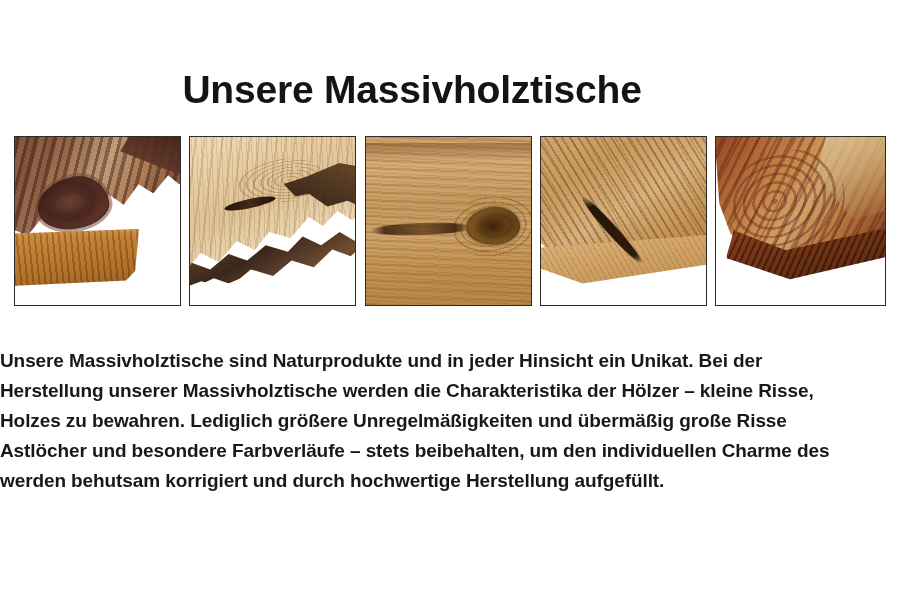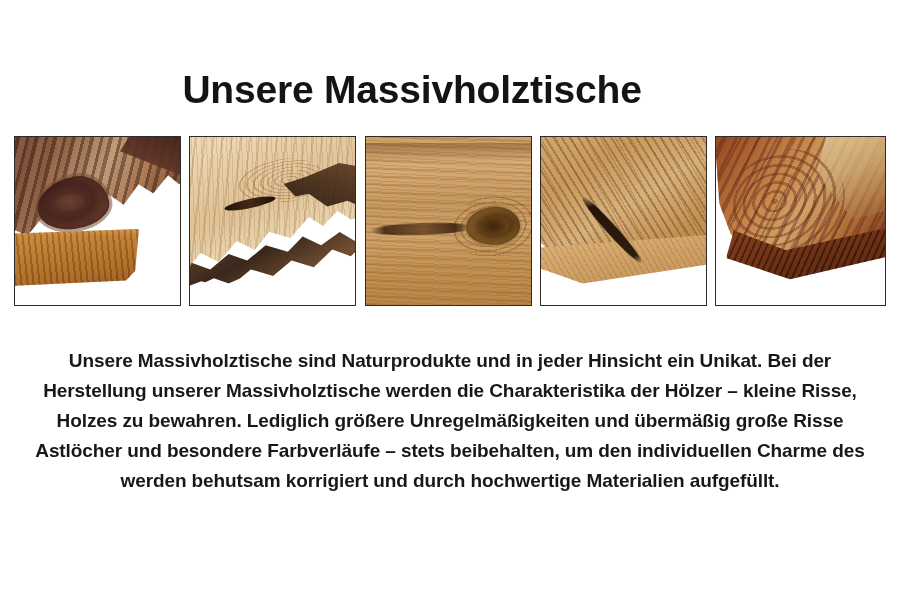--- a/index.html
+++ b/index.html
@@ -346,21 +346,21 @@
     background: #ffffff;
     clip-path: polygon(0% 58%, 36% 92%, 100% 56%, 100% 100%, 0% 100%);
   }
 
   
   .body-copy {
     position: absolute;
     left: 0;
     top: 346px;
     width: 900px;
-    text-align: center;
+    text-align: left;
     font-size: 19px;
     font-weight: bold;
     line-height: 30px;
     color: #181818;
     letter-spacing: -0.1px;
   }
   .body-copy .line { display: block; white-space: nowrap; }
 </style>
 </head>
 <body>
@@ -433,14 +433,14 @@
     </div>
   </div>
 
 </div>
 
 <div class="body-copy">
   <span class="line">Unsere Massivholztische sind Naturprodukte und in jeder Hinsicht ein Unikat. Bei der</span>
   <span class="line">Herstellung unserer Massivholztische werden die Charakteristika der Hölzer – kleine Risse,</span>
   <span class="line">Holzes zu bewahren. Lediglich größere Unregelmäßigkeiten und übermäßig große Risse</span>
   <span class="line">Astlöcher und besondere Farbverläufe – stets beibehalten, um den individuellen Charme des</span>
-  <span class="line">werden behutsam korrigiert und durch hochwertige Materialien aufgefüllt.</span>
+  <span class="line">werden behutsam korrigiert und durch hochwertige Herstellung aufgefüllt.</span>
 </div>
 
 </body></html>

